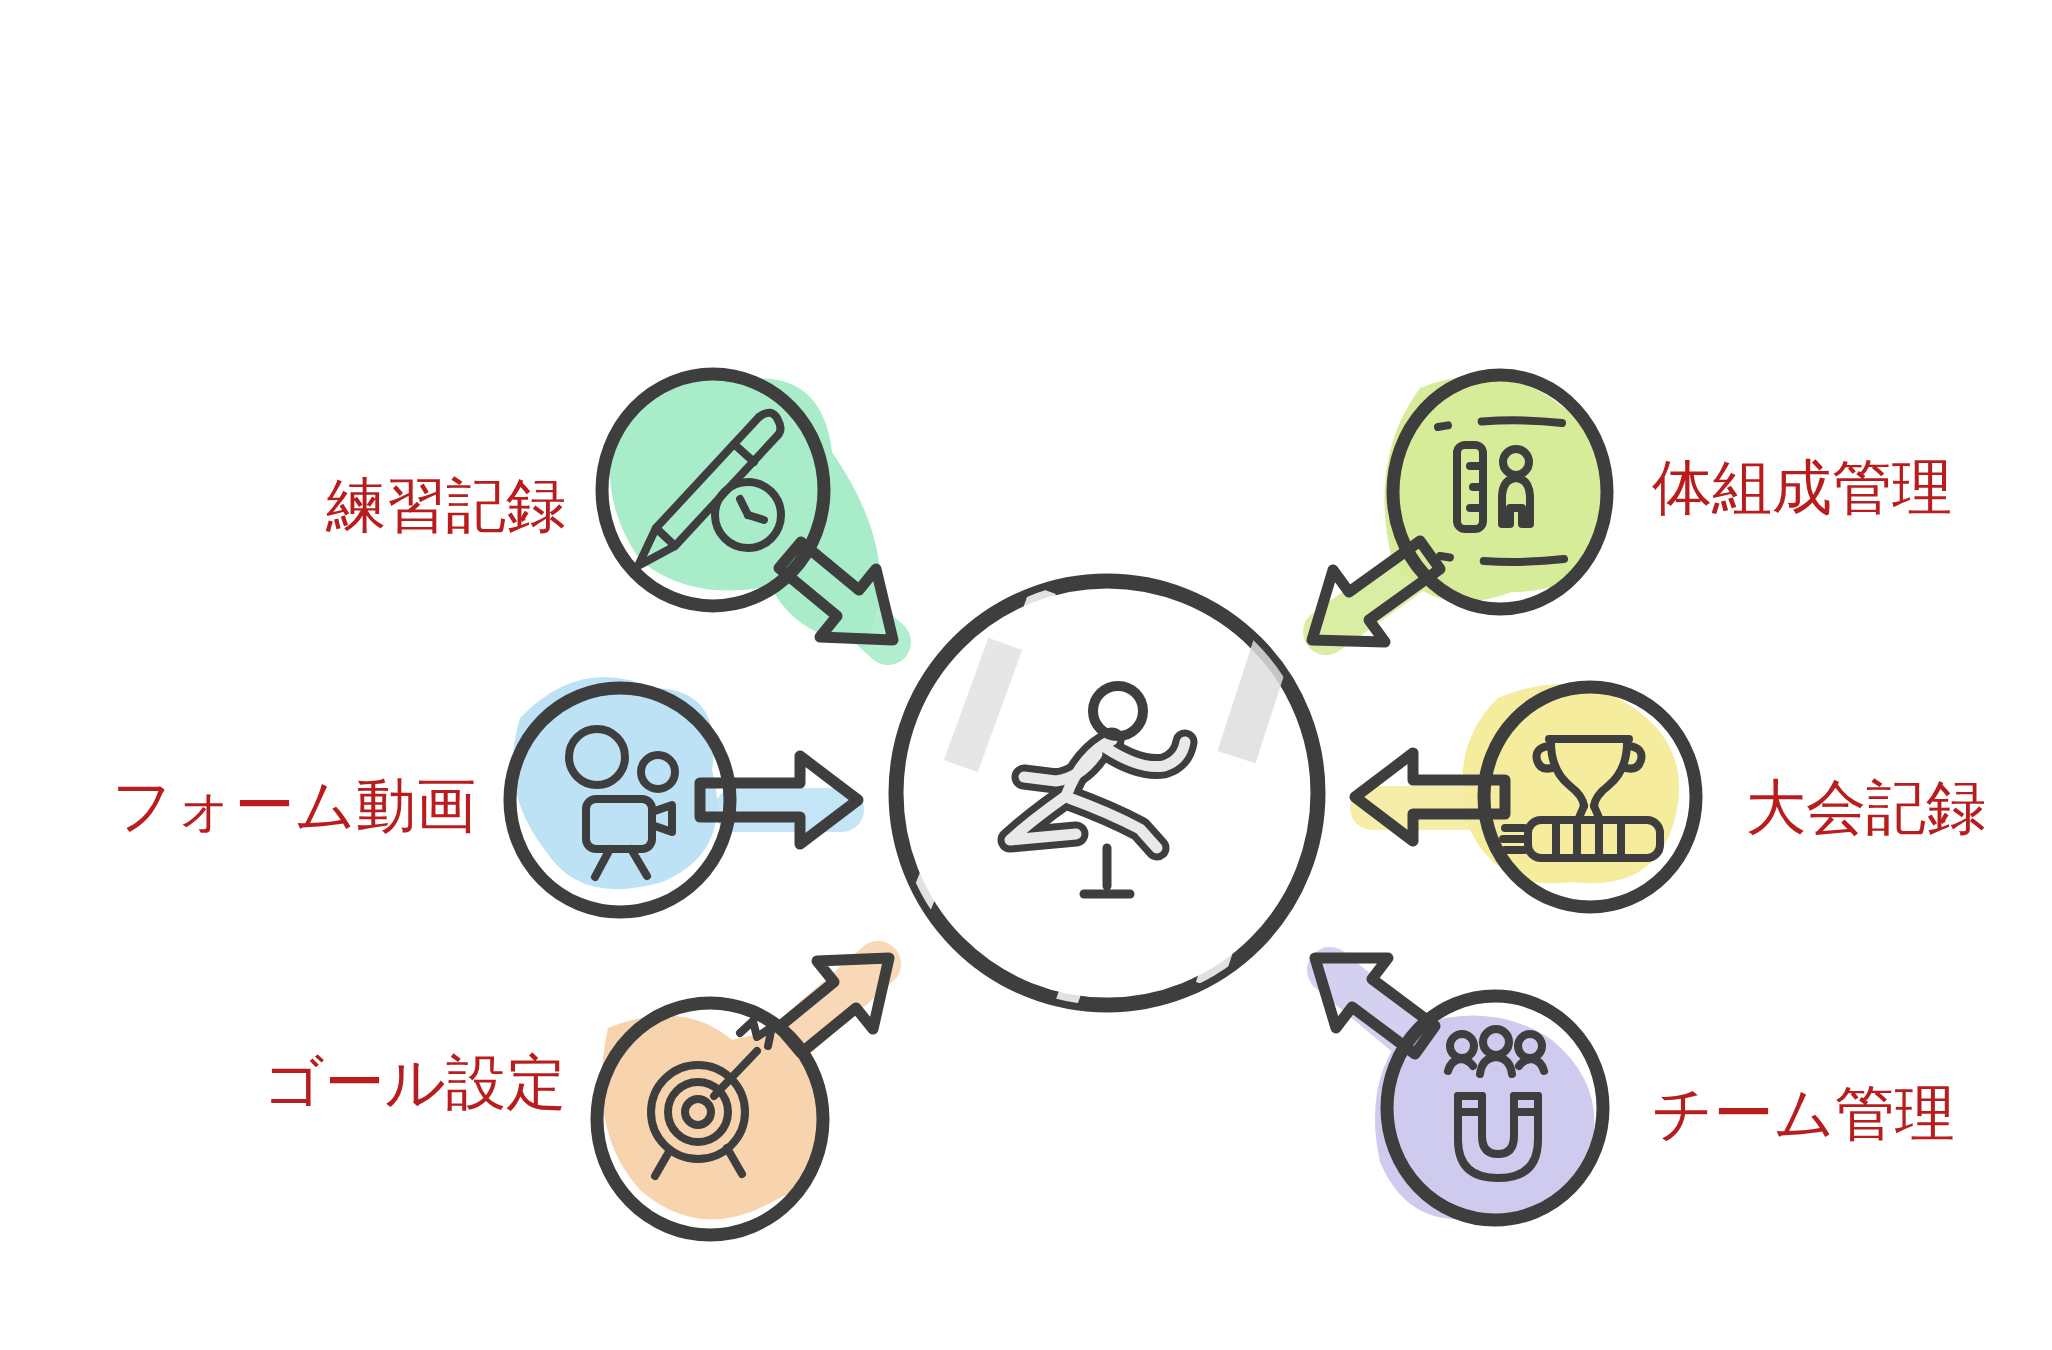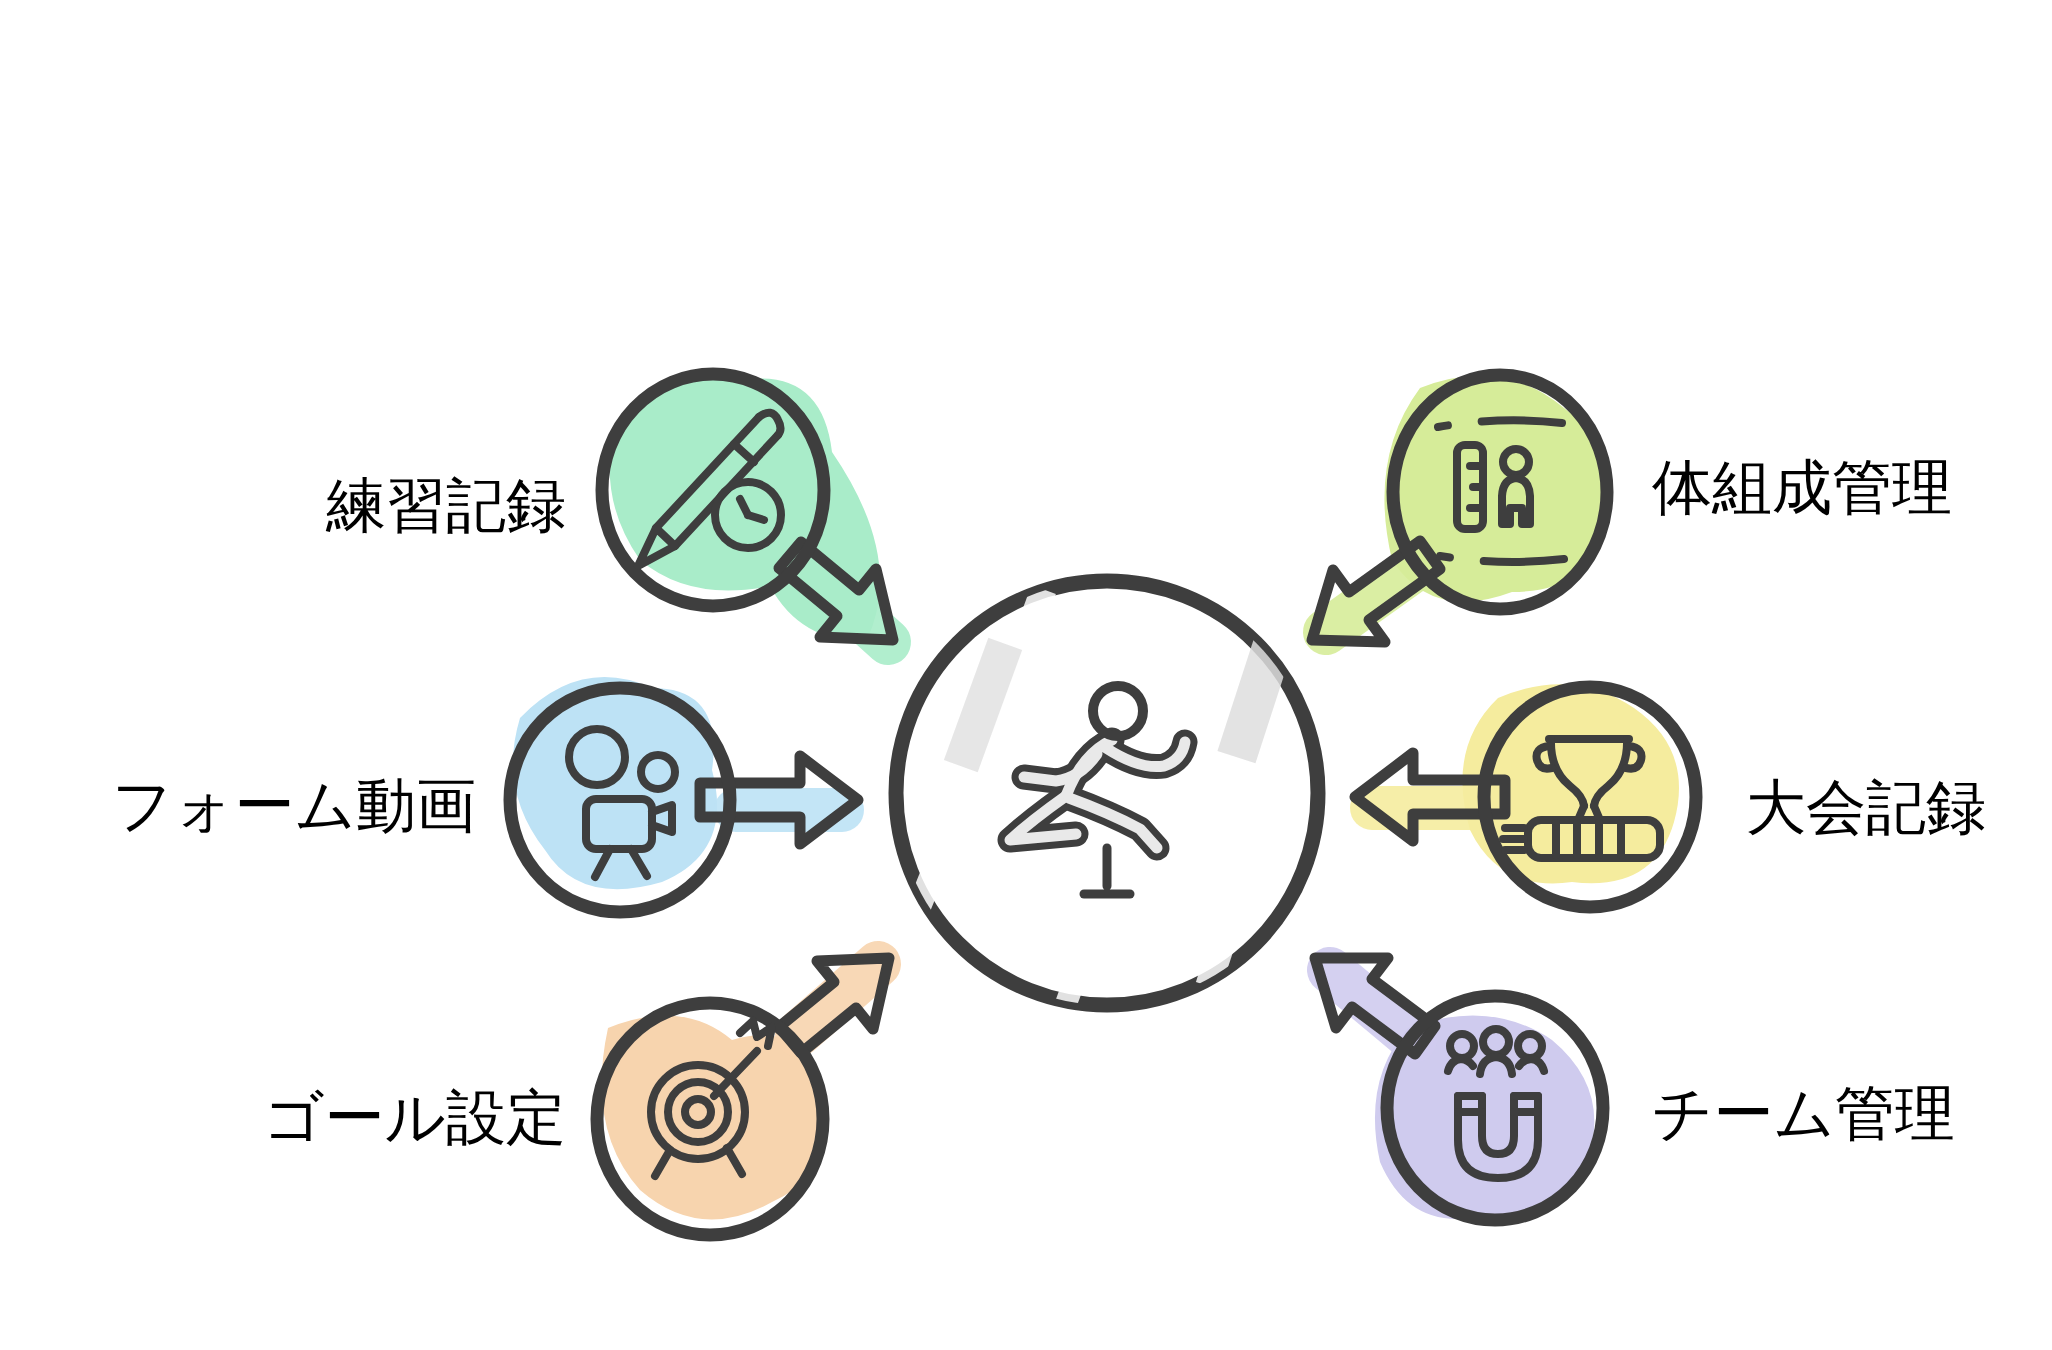--- a/index.html
+++ b/index.html
@@ -2,21 +2,21 @@
 <html><head>
 <meta charset="utf-8">
 <style>
   html,body{margin:0;padding:0;background:#ffffff;}
   .stage{position:relative;width:2052px;height:1350px;background:#ffffff;overflow:hidden;
          font-family:"Liberation Sans", sans-serif;}
   .stage svg{position:absolute;left:0;top:0;}
   .title{position:absolute;top:148px;left:50%;transform:translateX(calc(-50% + 80px));
          font-family:"DejaVu Sans", sans-serif;font-size:74px;font-weight:700;color:#474747;
          letter-spacing:1px;white-space:nowrap;}
-  .label{position:absolute;font-size:60px;color:#000000;line-height:72px;white-space:nowrap;}
+  .label{position:absolute;font-size:60px;color:#b91c1c;line-height:72px;white-space:nowrap;}
   .label.left{text-align:right;width:420px;}
   .label.right{text-align:left;width:460px;}
   .ink{stroke:#3e3e3e;fill:none;stroke-linecap:round;stroke-linejoin:round;}
   .icon{stroke-width:8;}
   .ring{stroke-width:13;}
   .arrow{stroke-width:11;}
   .halo{fill:none;stroke-linecap:round;opacity:.9;}
   .hollow-out{stroke:#3e3e3e;fill:none;stroke-width:25;stroke-linecap:round;stroke-linejoin:round;}
   .hollow-in{fill:none;stroke-width:11;stroke-linecap:round;stroke-linejoin:round;}
 </style>
@@ -168,18 +168,18 @@
           <path d="M1107,848 L1107,886"></path>
           <path d="M1084,894 L1130,894"></path>
         </g>
       </g>
     </g>
   </svg>
 
 
   <div class="label left" style="left:146px;top:470px;">練習記録</div>
   <div class="label left" style="left:56px;top:770px;">フォーム動画</div>
-  <div class="label left" style="left:146px;top:1082px;">ゴール設定</div>
+  <div class="label left" style="left:146px;top:1047px;">ゴール設定</div>
 
   <div class="label right" style="left:1652px;top:452px;">体組成管理</div>
   <div class="label right" style="left:1746px;top:772px;">大会記録</div>
   <div class="label right" style="left:1652px;top:1078px;">チーム管理</div>
 </div>
 
 </body></html>

